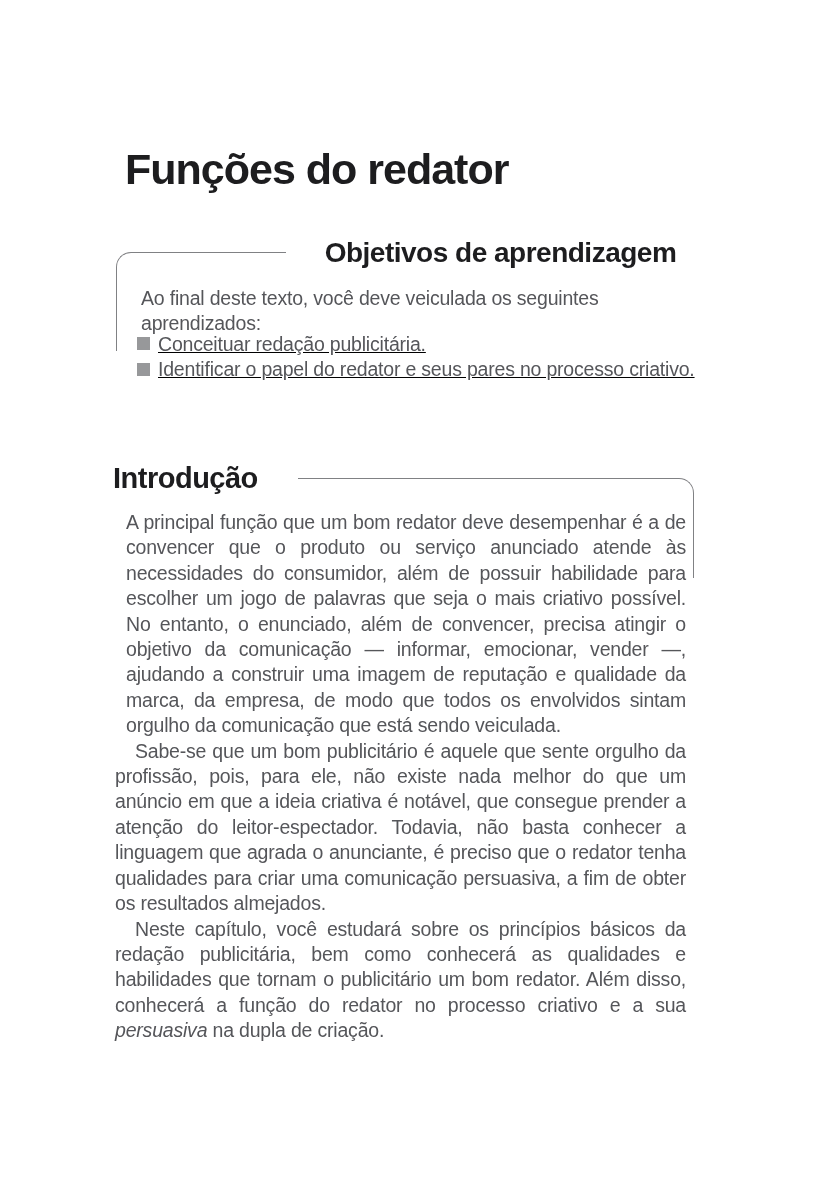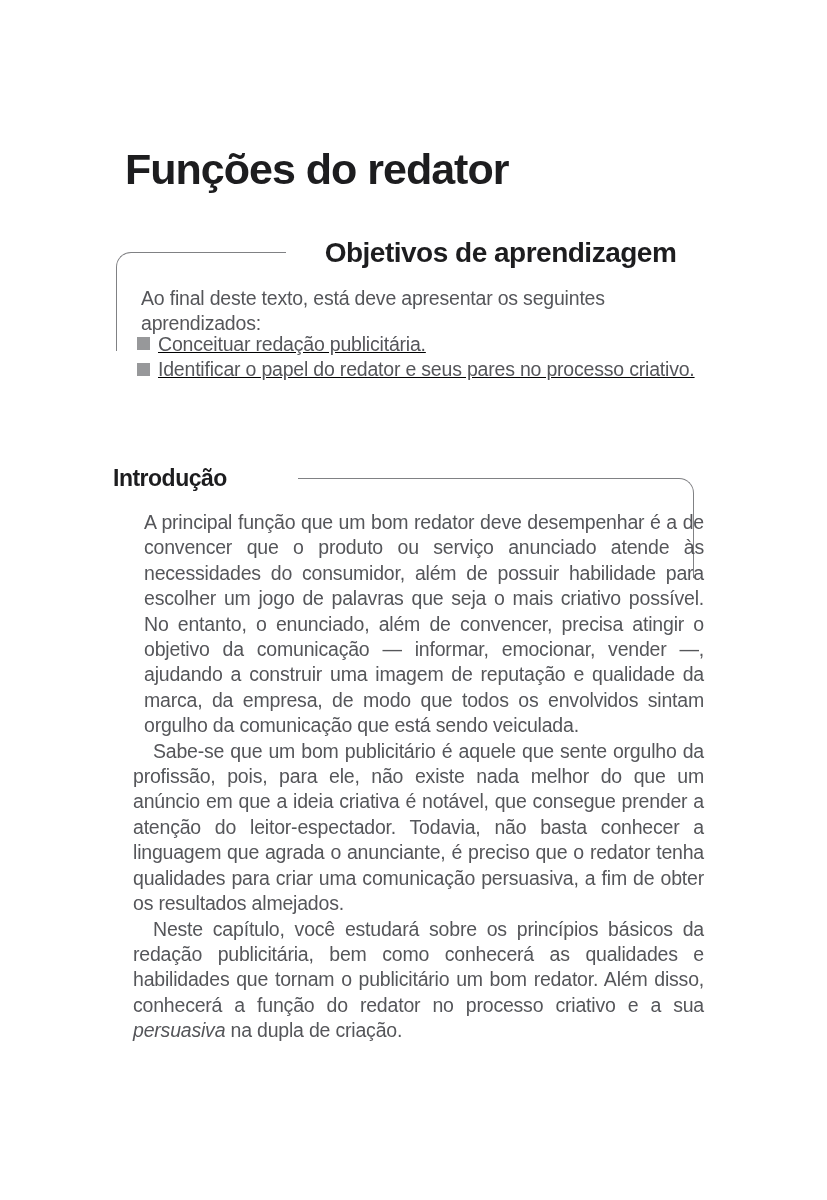--- a/index.html
+++ b/index.html
@@ -102,40 +102,40 @@
   .introducao {
     position: absolute;
     left: 113px;
     top: 461px;
     width: 582px;
     height: 530px;
   }
   .intro-heading {
     display: inline-block;
     margin: 0;
-    font-size: 23px;
+    font-size: 29px;
     line-height: 34px;
     font-weight: bold;
     letter-spacing: -0.5px;
     color: var(--heading);
     white-space: nowrap;
   }
   .bracket-right {
     position: absolute;
     top: 17px;
     left: 185px;
     right: 1px;
     height: 99px;
     border-top: 1.6px solid var(--rule);
     border-right: 1.6px solid var(--rule);
     border-top-right-radius: 15px;
   }
   .body-text {
     position: absolute;
-    left: 20px;
+    left: 2px;
     top: 49px;
     width: 571px;
     text-align: justify;
   }
   .body-text p {
     margin: 0;
     font-size: 19.5px;
     line-height: 25.4px;
     letter-spacing: -0.2px;
     color: var(--body);
@@ -147,21 +147,21 @@
 </head>
 <body>
 
 <div class="page">
 
   <h1 class="title">Funções do redator</h1>
 
   <section class="objectives">
     <div class="bracket-left"></div>
     <h2 class="obj-heading">Objetivos de aprendizagem</h2>
-    <p class="obj-intro">Ao final deste texto, está deve apresentar os seguintes aprendizados:</p>
+    <p class="obj-intro">Ao final deste texto, você deve veiculada os seguintes aprendizados:</p>
     <ul class="obj-list">
       <li class="obj-item">
         <span class="sq"></span>
         <span>Conceituar redação publicitária.</span>
       </li>
       <li class="obj-item">
         <span class="sq"></span>
         <span>Identificar o papel do redator e seus pares no processo criativo.</span>
       </li>
     </ul>

